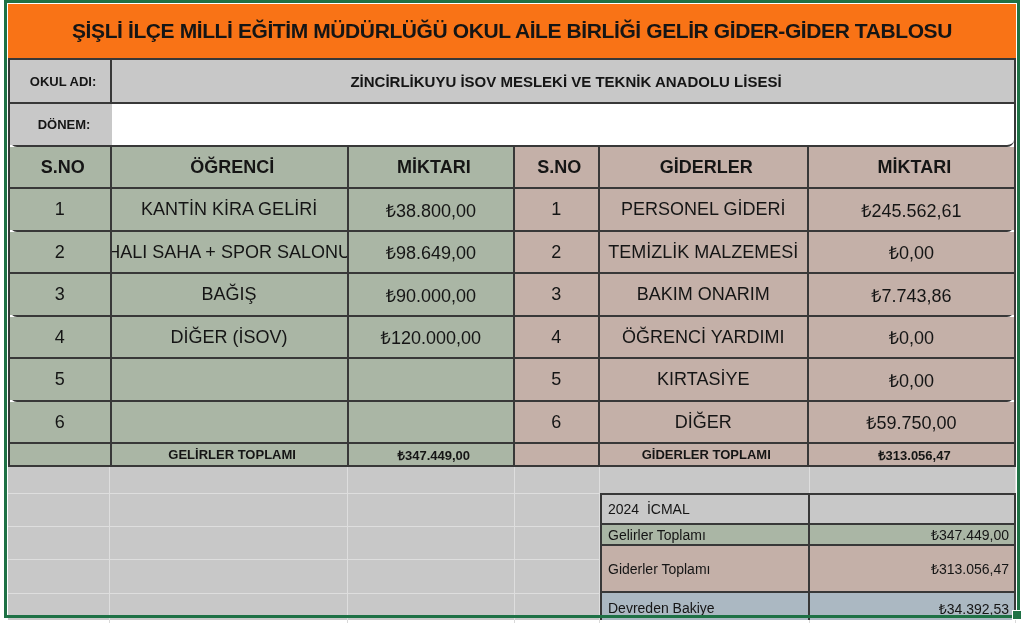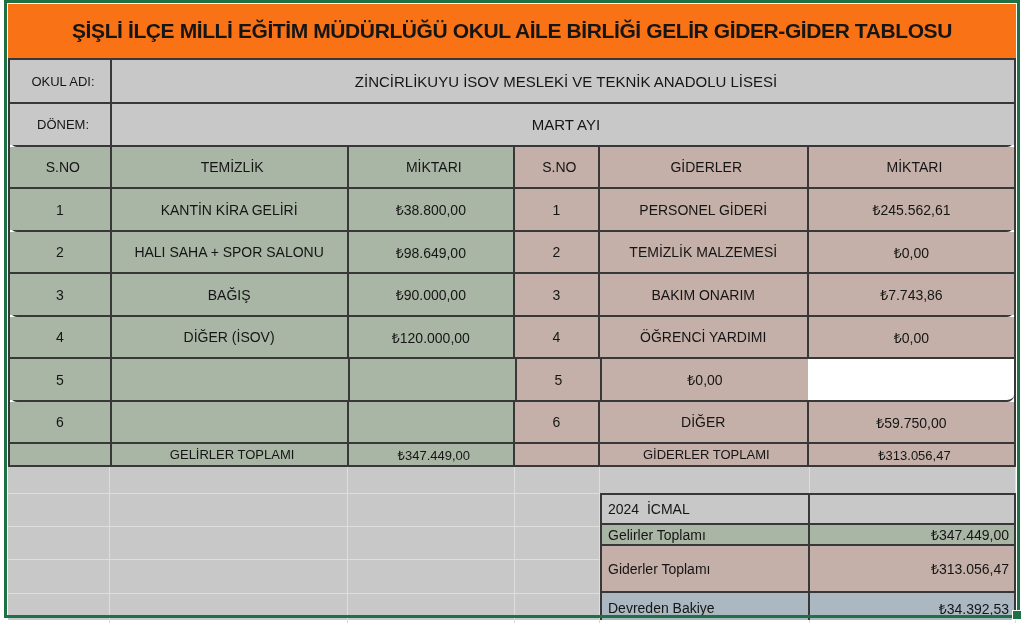--- a/index.html
+++ b/index.html
@@ -17,22 +17,22 @@
   .trow{display:flex;border-bottom:2px solid #383838;}
   .trow:last-child{border-bottom:none;}
   .cell{box-sizing:border-box;display:flex;align-items:center;justify-content:center;
         border-right:2px solid #383838;overflow:hidden;white-space:nowrap;}
   .cell:last-child{border-right:none;}
   .c1{width:102px;} .c2{width:238px;} .c3{width:167px;}
   .c4{width:85px;}  .c5{width:210px;} .c6{width:206px;}
   .wide{flex:1;}
   .gray{background:#c8c8c8;} .green{background:#aab6a5;} .tan{background:#c4b0a8;}
   .blue{background:#abb8c2;}
-  .b{font-weight:400;padding-left:6px;}
-  .fs13{font-size:13px;} .fs14{font-size:14px;} .fs15{font-size:15px;}
+  .b{font-weight:700;padding-left:6px;}
+  .fs13{font-size:13px;} .fs14{font-size:18px;} .fs15{font-size:15px;}
   .h42{height:42px;} .h41{height:41px;border-radius:7px;} .h40{height:40px;} .h36{height:21px;}
 
   
   .gray-zone{position:relative;height:154px;background:#c8c8c8;}
   .grow{display:flex;border-bottom:1px solid #dedede;}
   .gcell{box-sizing:border-box;border-right:1px solid #dedede;height:100%;}
   .gr1{height:26px;} .gr2{height:32px;} .gr3{height:32px;} .gr4{height:33px;} .gr5{height:30px;}
 
   
   .icmal-box{position:absolute;left:592px;top:26px;width:416px;height:127px;
@@ -67,26 +67,25 @@
 
   <div class="main-table">
 
     <div class="trow h42">
       <div class="cell c1 gray b fs13">OKUL ADI:</div>
       <div class="cell wide gray b fs15">ZİNCİRLİKUYU İSOV MESLEKİ VE TEKNİK ANADOLU LİSESİ</div>
     </div>
 
     <div class="trow h41">
       <div class="cell c1 gray b fs13">DÖNEM:</div>
-      <div class="cell wide gray b fs15">MART AYI</div>
     </div>
 
     <div class="trow h40">
       <div class="cell c1 green b fs14">S.NO</div>
-      <div class="cell c2 green b fs14">TEMİZLİK</div>
+      <div class="cell c2 green b fs14">ÖĞRENCİ</div>
       <div class="cell c3 green b fs14">MİKTARI</div>
       <div class="cell c4 tan b fs14">S.NO</div>
       <div class="cell c5 tan b fs14">GİDERLER</div>
       <div class="cell c6 tan b fs14">MİKTARI</div>
     </div>
 
     <div class="trow h41">
       <div class="cell c1 green fs14">1</div>
       <div class="cell c2 green fs14">KANTİN KİRA GELİRİ</div>
       <div class="cell c3 green fs14">₺38.800,00</div>
@@ -116,20 +115,21 @@
       <div class="cell c3 green fs14">₺120.000,00</div>
       <div class="cell c4 tan fs14">4</div>
       <div class="cell c5 tan fs14">ÖĞRENCİ YARDIMI</div>
       <div class="cell c6 tan fs14">₺0,00</div>
     </div>
     <div class="trow h41">
       <div class="cell c1 green fs14">5</div>
       <div class="cell c2 green fs14"></div>
       <div class="cell c3 green fs14"></div>
       <div class="cell c4 tan fs14">5</div>
+      <div class="cell c5 tan fs14">KIRTASİYE</div>
       <div class="cell c6 tan fs14">₺0,00</div>
     </div>
     <div class="trow h40">
       <div class="cell c1 green fs14">6</div>
       <div class="cell c2 green fs14"></div>
       <div class="cell c3 green fs14"></div>
       <div class="cell c4 tan fs14">6</div>
       <div class="cell c5 tan fs14">DİĞER</div>
       <div class="cell c6 tan fs14">₺59.750,00</div>
     </div>

